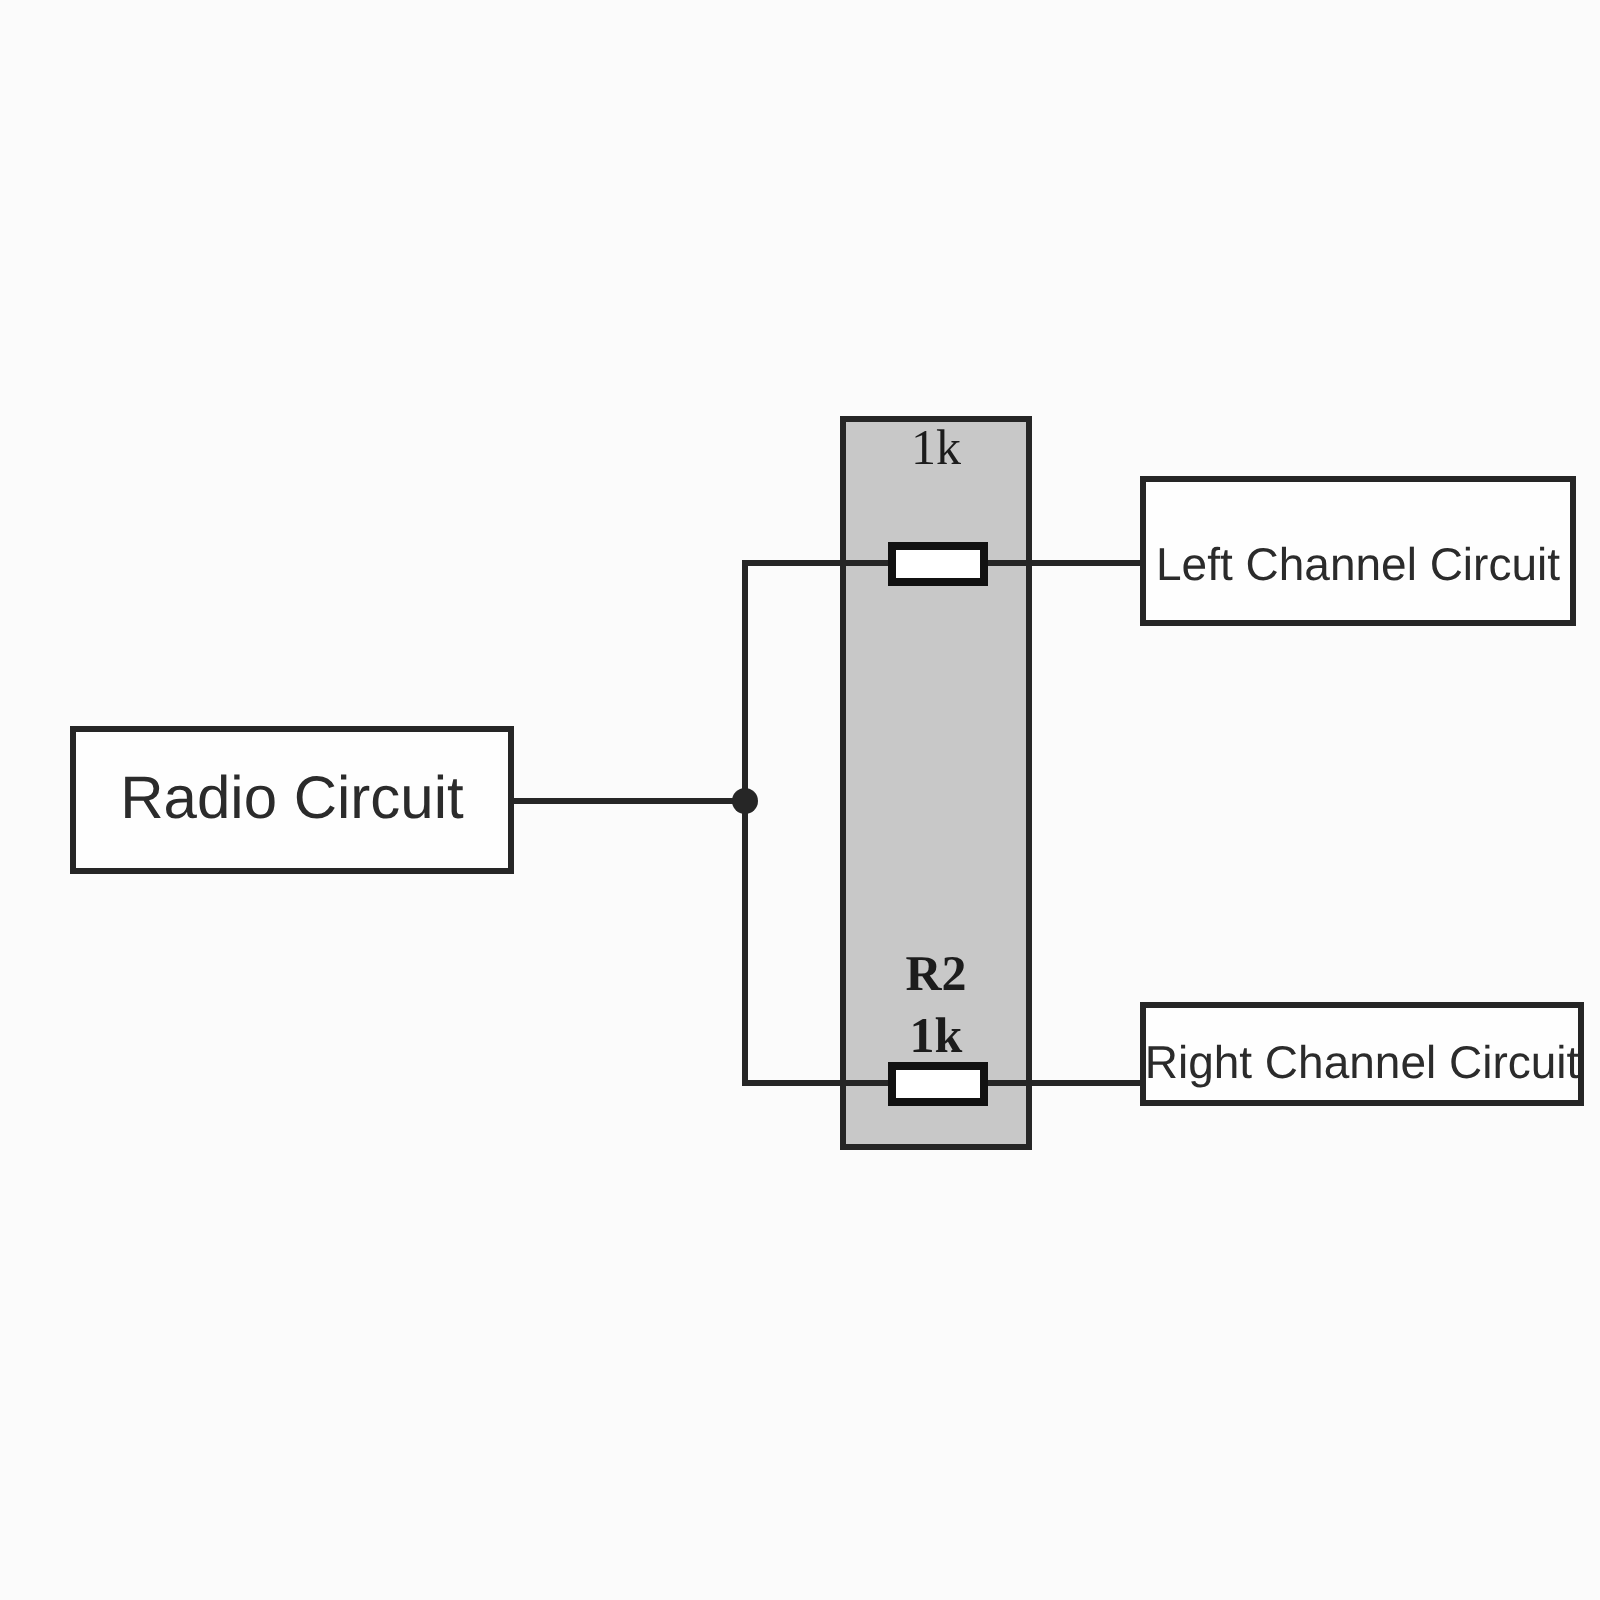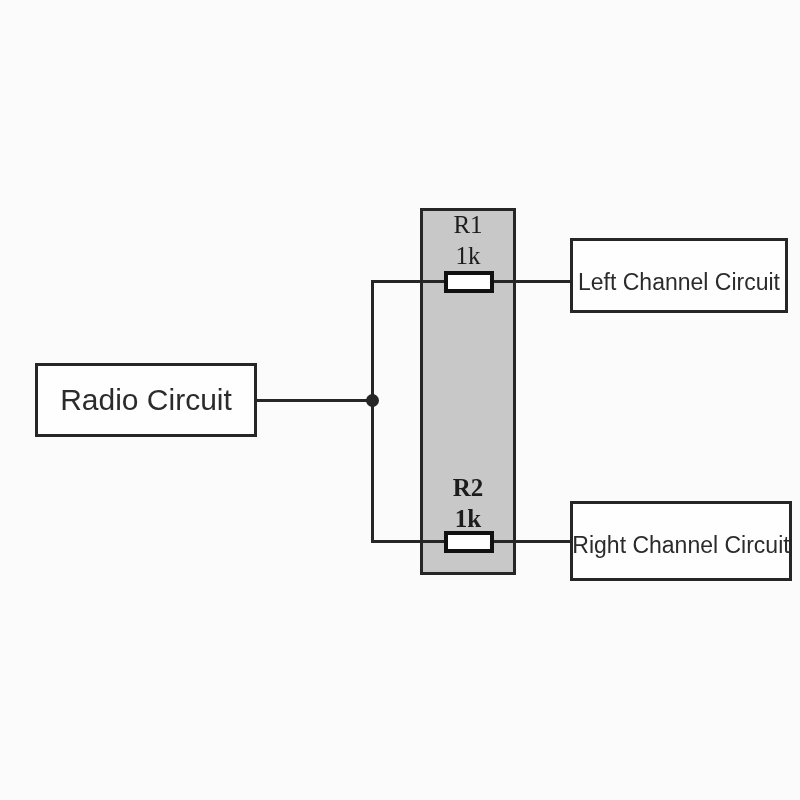--- a/index.html
+++ b/index.html
@@ -44,21 +44,21 @@
     font-size: 30px;
   }
   .left-box {
     left: 570px; top: 238px;
     width: 218px; height: 75px;
     font-size: 23px;
     padding-top: 14px;
   }
   .right-box {
     left: 570px; top: 501px;
-    width: 222px; height: 80px;
+    width: 222px; height: 52px;
     font-size: 23px;
     padding-top: 8px;
   }
   .wire {
     position: absolute;
     background: var(--line);
     z-index: 2;
   }
   .wire-main      { left: 256px; top: 399px; width: 117px; height: 3px; }
   .wire-vertical  { left: 371px; top: 280px; width: 3px;  height: 263px; }
@@ -112,21 +112,20 @@
 
   <div class="resistor-panel"></div>
 
   <div class="wire wire-main"></div>
   <div class="wire wire-vertical"></div>
   <div class="wire wire-top"></div>
   <div class="wire wire-bottom"></div>
   <div class="junction-dot"></div>
 
   <div class="resistor-label r1-label">
-    <div>R1</div>
     <div>1k</div>
   </div>
   <div class="resistor-body r1-body"></div>
 
   <div class="resistor-label r2-label">
     <div>R2</div>
     <div>1k</div>
   </div>
   <div class="resistor-body r2-body"></div>
 

